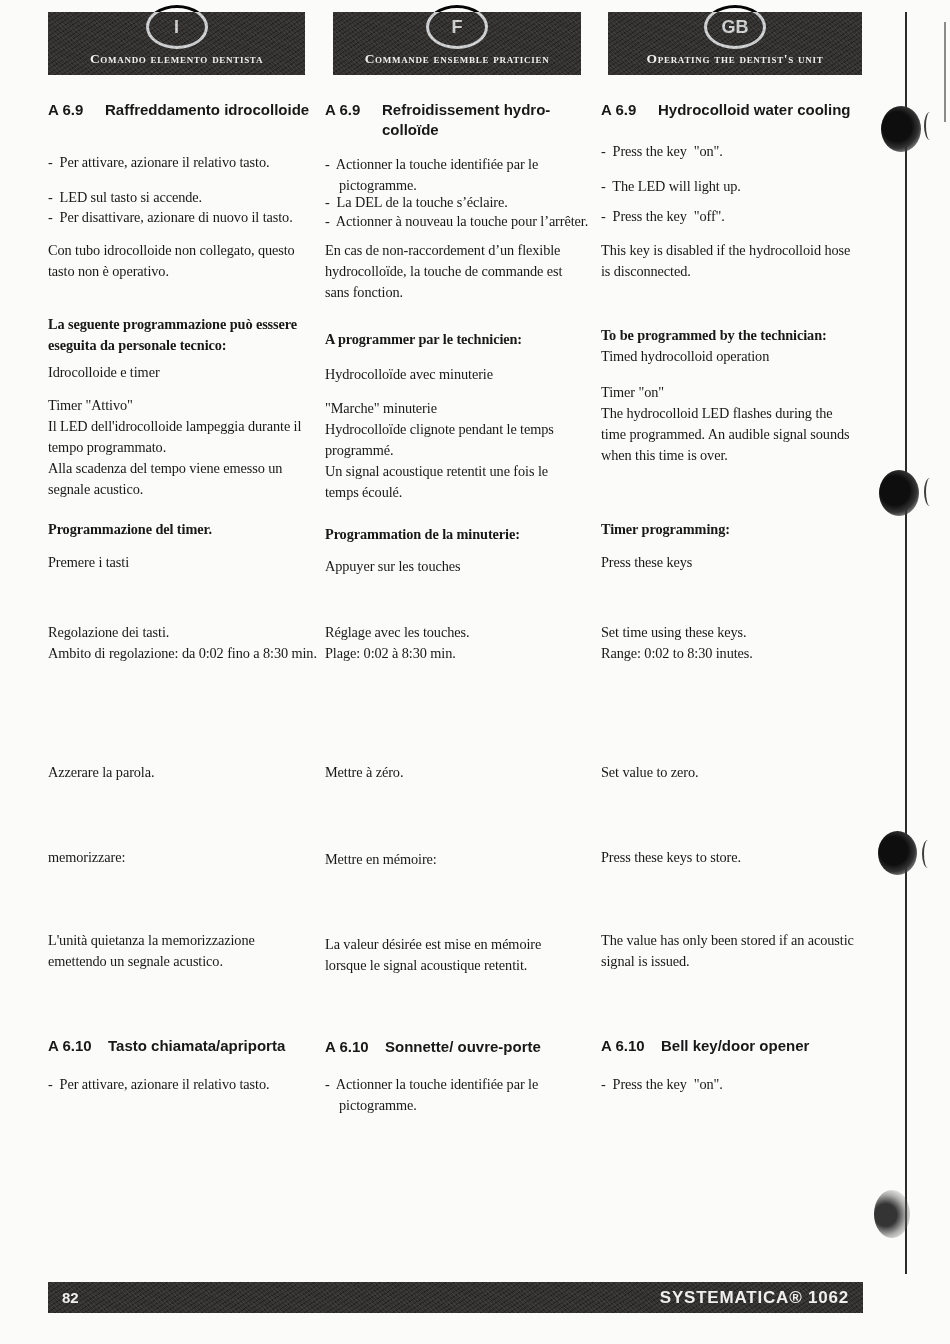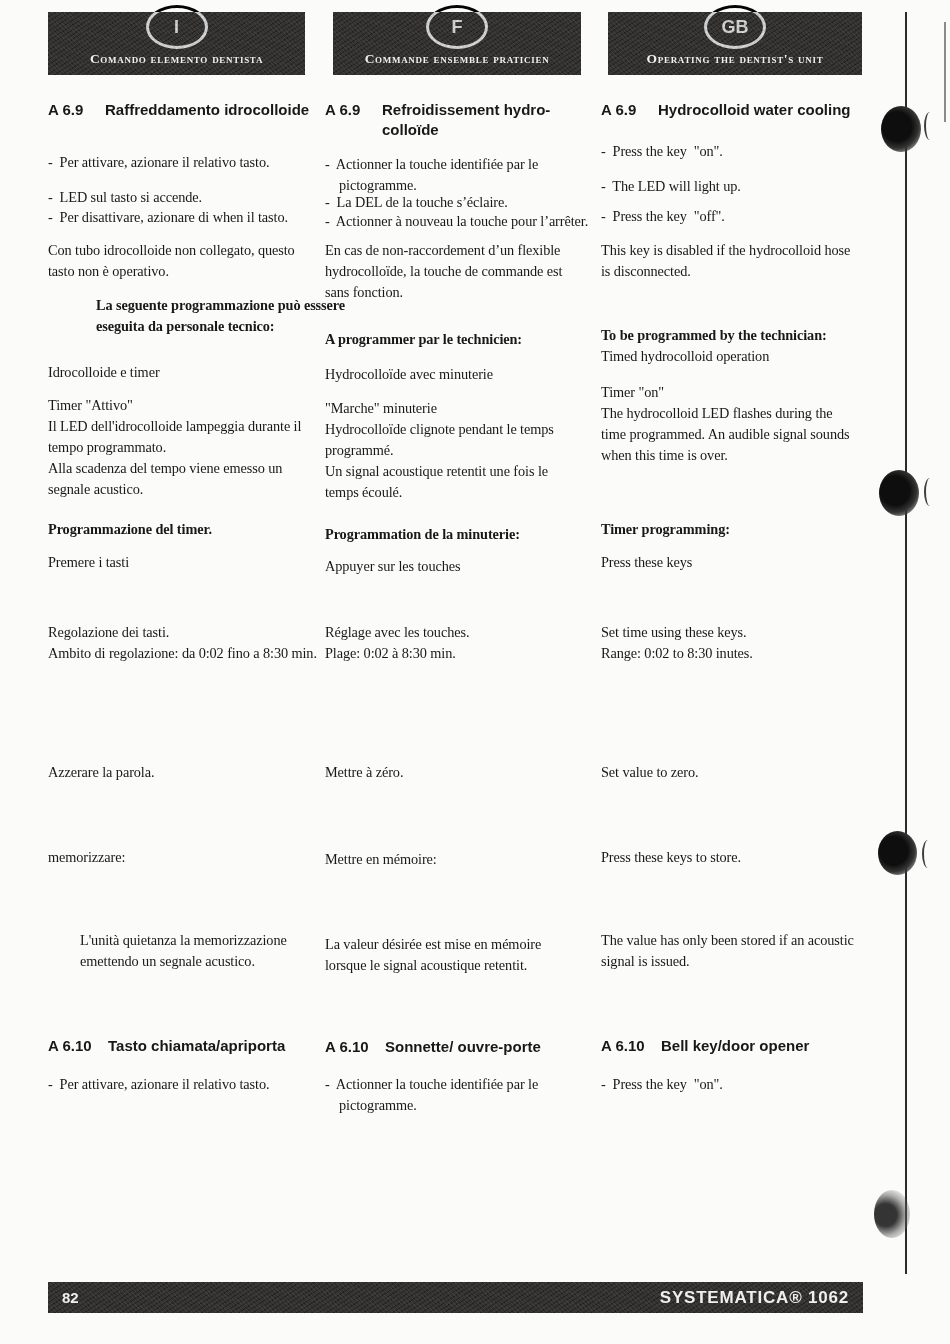--- a/index.html
+++ b/index.html
@@ -76,38 +76,38 @@
     <div class="lang-label">Operating the dentist's unit</div>
   </div>
 
   <div class="col" style="left:48px;width:272px;">
     <div class="block sec-title" style="top:5px;">
       <span class="sec-num">A 6.9</span>
       <span class="sec-text">Raffreddamento idrocolloide</span>
     </div>
     <div class="block bullet" style="top:57px;">-  Per attivare, azionare il relativo tasto.</div>
     <div class="block bullet" style="top:92px;">-  LED sul tasto si accende.</div>
-    <div class="block bullet" style="top:112px;">-  Per disattivare, azionare di when il tasto.</div>
+    <div class="block bullet" style="top:112px;">-  Per disattivare, azionare di nuovo il tasto.</div>
     <div class="block" style="top:145px;">Con tubo idrocolloide non collegato, questo
 tasto non è operativo.</div>
-    <div class="block bold-serif" style="top:200px;margin-left:48px;">La seguente programmazione può esssere
+    <div class="block bold-serif" style="top:219px;">La seguente programmazione può esssere
 eseguita da personale tecnico:</div>
     <div class="block" style="top:267px;">Idrocolloide e timer</div>
     <div class="block" style="top:300px;">Timer "Attivo"
 Il LED dell'idrocolloide lampeggia durante il
 tempo programmato.
 Alla scadenza del tempo viene emesso un
 segnale acustico.</div>
     <div class="block bold-serif" style="top:424px;">Programmazione del timer.</div>
     <div class="block" style="top:457px;">Premere i tasti</div>
     <div class="block" style="top:527px;">Regolazione dei tasti.
 Ambito di regolazione: da 0:02 fino a 8:30 min.</div>
     <div class="block" style="top:667px;font-family:Liberation Serif, serif;">Azzerare la parola.</div>
     <div class="block" style="top:752px;">memorizzare:</div>
-    <div class="block" style="top:835px;margin-left:32px;">L'unità quietanza la memorizzazione
+    <div class="block" style="top:835px;">L'unità quietanza la memorizzazione
 emettendo un segnale acustico.</div>
     <div class="block sec-title" style="top:941px;">
       <span class="sec-num wide">A 6.10</span>
       <span class="sec-text">Tasto chiamata/apriporta</span>
     </div>
     <div class="block bullet" style="top:979px;">-  Per attivare, azionare il relativo tasto.</div>
   </div>
 
   <div class="col" style="left:325px;width:272px;">
     <div class="block sec-title" style="top:5px;">

